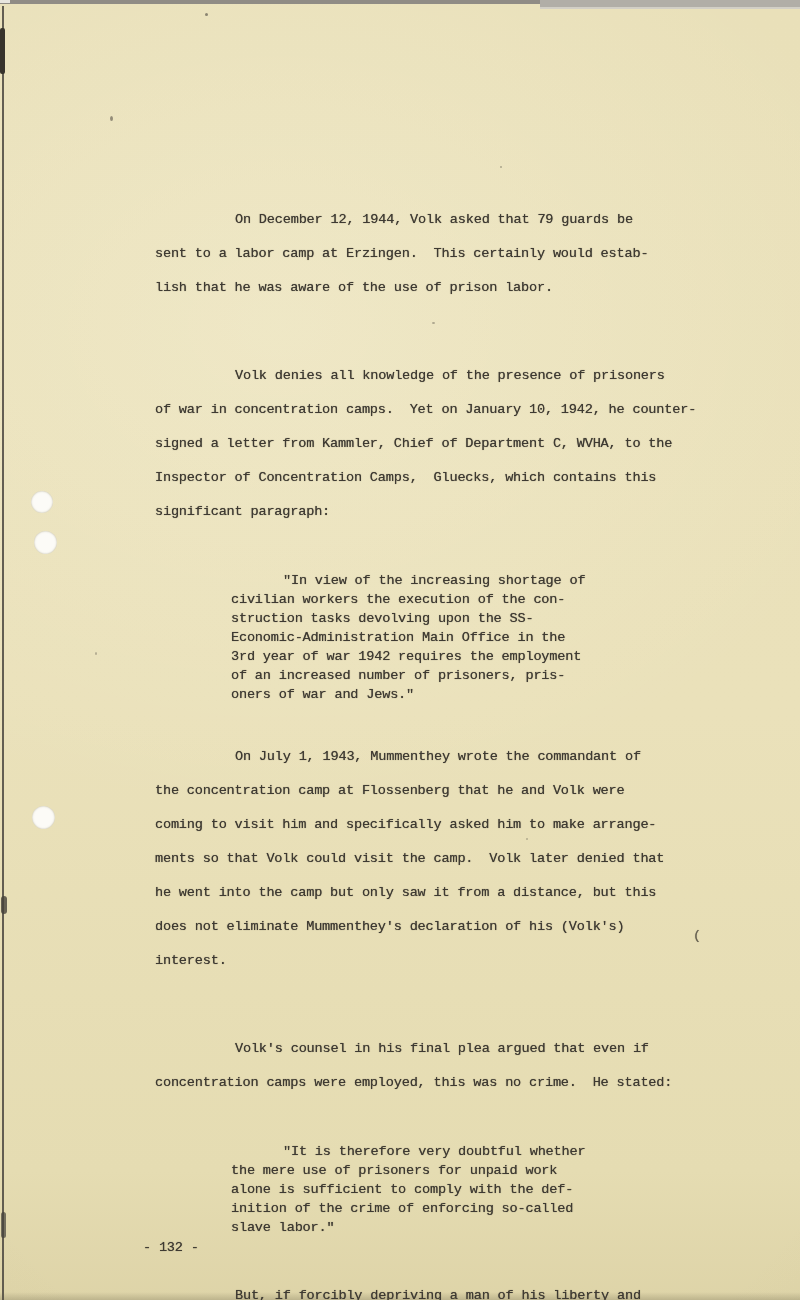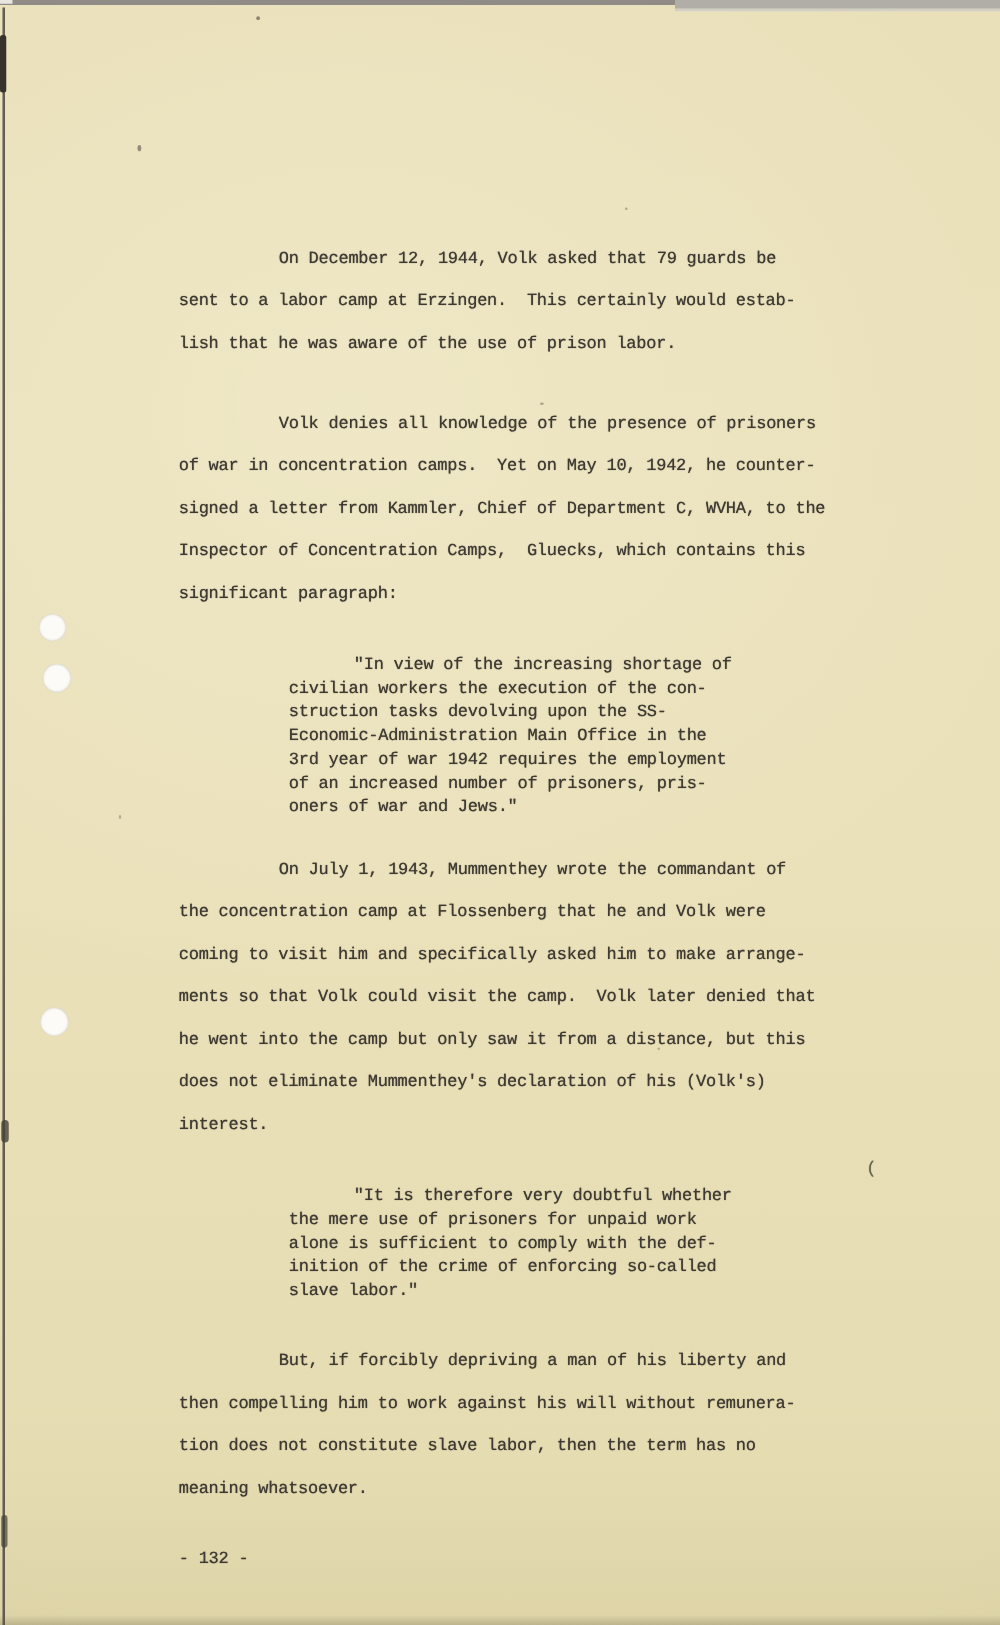--- a/index.html
+++ b/index.html
@@ -35,21 +35,21 @@
   .sp2{left:205px;top:13px;width:3px;height:3px;opacity:.6;}
   .sp3{left:500px;top:166px;width:2px;height:2px;opacity:.4;}
   .sp4{left:95px;top:652px;width:2px;height:3px;opacity:.35;}
   .sp5{left:432px;top:322px;width:3px;height:2px;opacity:.4;}
   .sp6{left:526px;top:838px;width:2px;height:2px;opacity:.35;}
   .paren-mark{position:absolute;left:693px;top:928px;color:#56524a;font-size:13px;opacity:.75;}
   
   .typed{color:#3e3a32;text-shadow:0 0 .8px rgba(62,58,48,.85);
          font-size:13.6px;letter-spacing:-0.2px;white-space:pre;}
   .text-col{position:absolute;left:143px;top:161px;width:560px;}
-  .para{line-height:34px;text-indent:80px;margin:0;}
+  .para{line-height:34px;text-indent:80px;margin:12px;}
   .quote{line-height:19px;margin:0 0 0 88px;text-indent:52px;}
   .quote.q1{margin-bottom:-6px;}
   .page-num{position:absolute;left:143px;top:1231px;width:522px;line-height:34px;}
 </style>
 </head>
 <body>
 
 <div class="paper"></div>
 
 <div class="edge-top"></div>
@@ -72,38 +72,40 @@
 <div class="speck sp4"></div>
 <div class="speck sp5"></div>
 <div class="speck sp6"></div>
 <div class="paren-mark typed">(</div>
 
 <div class="text-col typed">
   <div class="para">On December 12, 1944, Volk asked that 79 guards be
 sent to a labor camp at Erzingen.  This certainly would estab-
 lish that he was aware of the use of prison labor.</div>
   <div class="para">Volk denies all knowledge of the presence of prisoners
-of war in concentration camps.  Yet on May 10, 1942, he counter-
+of war in concentration camps.  Yet on January 10, 1942, he counter-
 signed a letter from Kammler, Chief of Department C, WVHA, to the
 Inspector of Concentration Camps,  Gluecks, which contains this
 significant paragraph:</div>
   <div class="quote q1">"In view of the increasing shortage of
 civilian workers the execution of the con-
 struction tasks devolving upon the SS-
 Economic-Administration Main Office in the
 3rd year of war 1942 requires the employment
 of an increased number of prisoners, pris-
 oners of war and Jews."</div>
   <div class="para">On July 1, 1943, Mummenthey wrote the commandant of
 the concentration camp at Flossenberg that he and Volk were
 coming to visit him and specifically asked him to make arrange-
 ments so that Volk could visit the camp.  Volk later denied that
 he went into the camp but only saw it from a distance, but this
 does not eliminate Mummenthey's declaration of his (Volk's)
 interest.</div>
+  <div class="para">Volk's counsel in his final plea argued that even if
+concentration camps were employed, this was no crime.  He stated:</div>
   <div class="quote">"It is therefore very doubtful whether
 the mere use of prisoners for unpaid work
 alone is sufficient to comply with the def-
 inition of the crime of enforcing so-called
 slave labor."</div>
   <div class="para">But, if forcibly depriving a man of his liberty and
 then compelling him to work against his will without remunera-
 tion does not constitute slave labor, then the term has no
 meaning whatsoever.</div>
   

